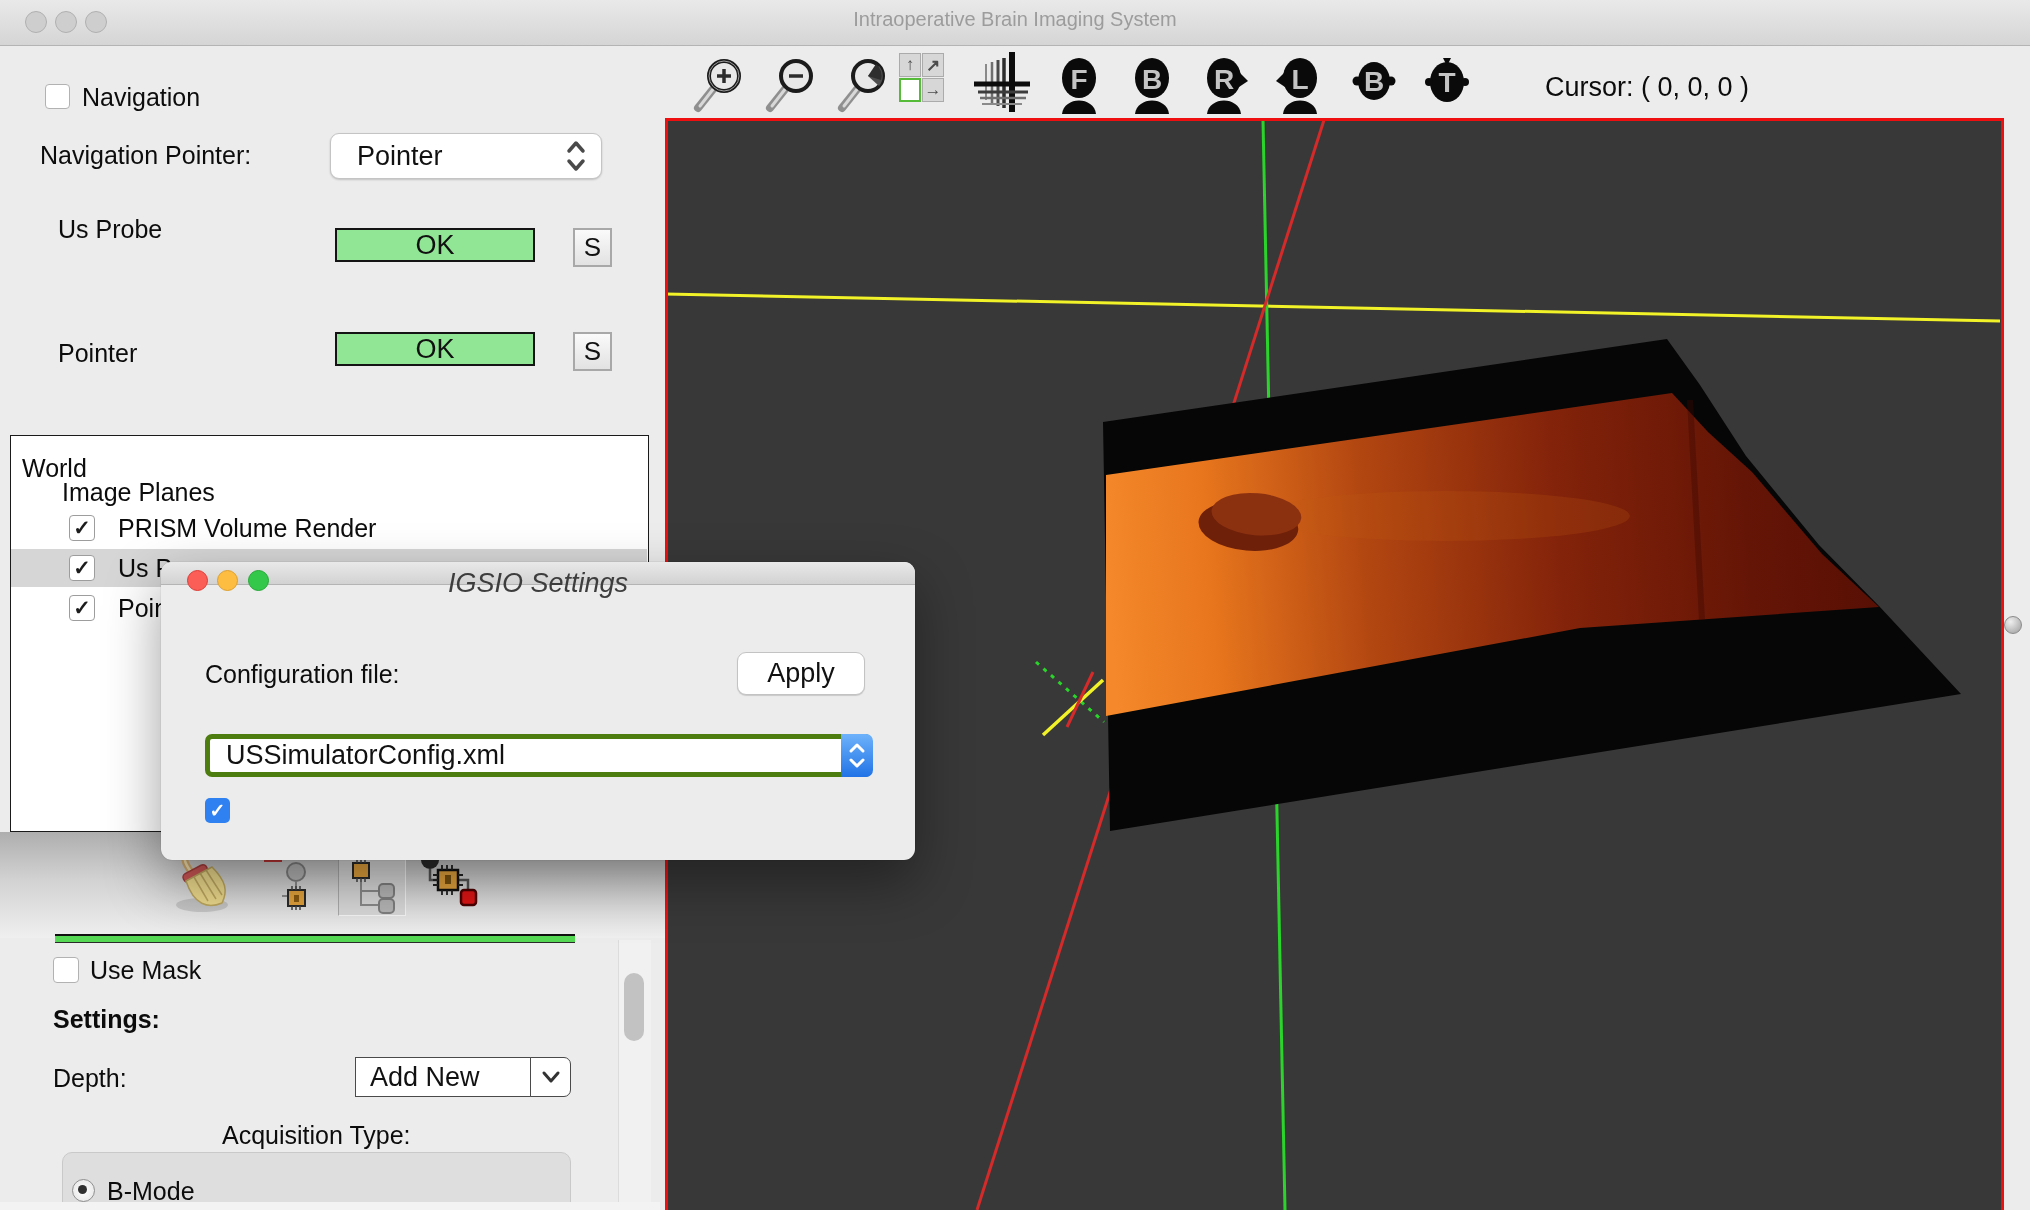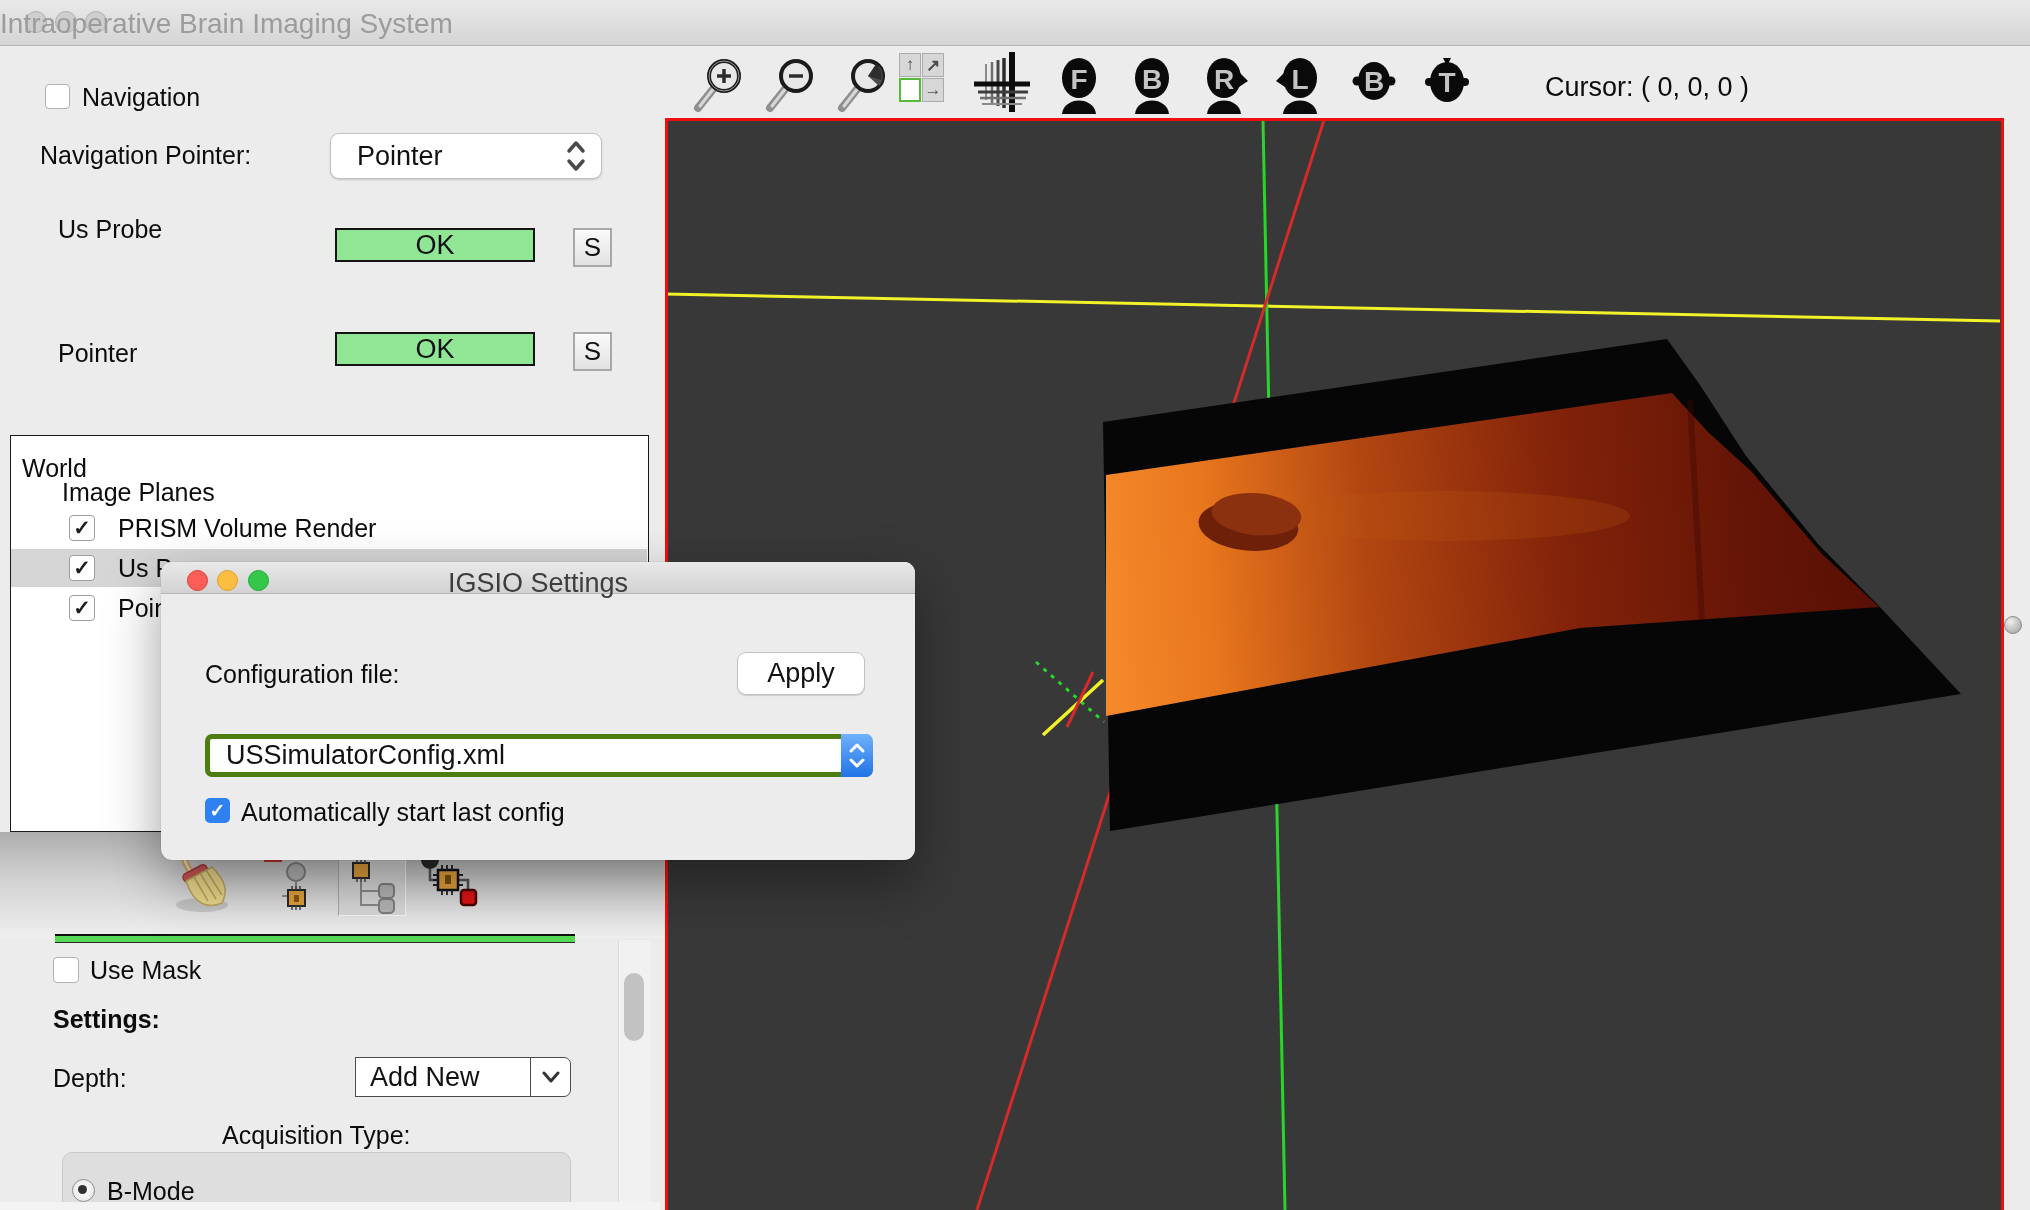--- a/index.html
+++ b/index.html
@@ -5,21 +5,21 @@
   html,body{margin:0;padding:0;}
   body{
     width:2030px;height:1210px;position:relative;overflow:hidden;
     background:#ececec;font-family:"Liberation Sans",sans-serif;color:#111;
     -webkit-font-smoothing:antialiased;
   }
   .abs{position:absolute;}
   
   .titlebar{left:0;top:0;width:2030px;height:45px;
     background:linear-gradient(#e9e9e9,#d5d5d5);border-bottom:1px solid #b4b4b4;}
-  .title-text{left:0;top:8px;width:2030px;text-align:left;font-size:28px;color:#9c9c9c;}
+  .title-text{left:0;top:8px;width:2030px;text-align:center;font-size:20px;color:#9c9c9c;}
   .tl{width:22px;height:22px;border-radius:50%;top:11px;background:#cecece;border:1px solid #b0b0b0;box-sizing:border-box;}
   
   .toolbtn{width:64px;height:64px;top:52px;}
   .arrowgrid{left:899px;top:53px;width:46px;height:50px;display:grid;grid-template-columns:22px 22px;grid-template-rows:24px 24px;gap:1px;}
   .arrowgrid .cell{background:#d7d7d7;border:1px solid #ababab;box-sizing:border-box;display:flex;align-items:center;justify-content:center;font-size:17px;font-weight:bold;color:#4c4c4c;}
   .arrowgrid .sel{background:#ffffff;border:2px solid #57bb3a;}
   .cursor-label{left:1545px;top:72px;font-size:27px;color:#0c0c0c;}
   
   .lbl{font-size:25px;color:#0c0c0c;white-space:nowrap;}
   .cb{width:25px;height:25px;background:#fff;border:1.5px solid #b2b2b2;border-radius:4px;box-sizing:border-box;}
@@ -43,22 +43,22 @@
   .combo2 .val{margin-left:14px;font-size:27px;}
   .combo2-arrow{left:530px;top:1057px;width:41px;height:40px;background:#fff;border:1.5px solid #4a4a4a;border-radius:0 7px 7px 0;box-sizing:border-box;
     display:flex;align-items:center;justify-content:center;color:#333;}
   .groupbox{left:62px;top:1152px;width:507px;height:58px;background:#dedede;border:1px solid #c9c9c9;border-radius:10px;}
   .radio{left:72px;top:1179px;width:23px;height:23px;border-radius:50%;background:radial-gradient(#fff,#e3e3e3);border:1.5px solid #8f8f8f;box-sizing:border-box;}
   .radio .dot{position:absolute;left:5px;top:5px;width:9px;height:9px;border-radius:50%;background:#303030;}
   .bottomstrip{left:0;top:1202px;width:660px;height:8px;background:#f3f3f3;}
   
   .dialog{left:161px;top:562px;width:754px;height:298px;border-radius:11px;background:#ececec;
     box-shadow:0 22px 55px rgba(0,0,0,.38),0 0 1px rgba(0,0,0,.4);}
-  .dlg-titlebar{position:absolute;left:0;top:0;width:754px;height:32px;border-radius:11px 11px 0 0;
-    background:linear-gradient(#e9e9e9,#d2d2d2);border-bottom:1px solid #b4b4b4;box-sizing:border-box;}
+  .dlg-titlebar{position:absolute;left:0;top:0;width:754px;height:23px;border-radius:11px 11px 0 0;
+    background:linear-gradient(#e9e9e9,#d2d2d2);border-bottom:1px solid #b4b4b4;box-sizing:border-box;font-style:italic;}
   .dlg-title{position:absolute;left:0;top:6px;width:754px;text-align:center;font-size:27px;color:#3d3d3d;}
   .dlight{position:absolute;top:8px;width:21px;height:21px;border-radius:50%;box-sizing:border-box;}
   .dlg-apply{position:absolute;left:576px;top:90px;width:126px;height:41px;background:#fff;border:1px solid #c3c3c3;border-radius:9px;
     box-shadow:0 1px 1px rgba(0,0,0,.15);display:flex;align-items:center;justify-content:center;font-size:27px;}
   .dlg-combo{position:absolute;left:44px;top:172px;width:667px;height:43px;background:#fff;border:5px solid #4d7c0f;border-radius:7px;box-sizing:border-box;display:flex;align-items:center;}
   .dlg-combo .val{margin-left:16px;font-size:27px;}
   .dlg-stepper{position:absolute;left:680px;top:172px;width:32px;height:43px;border-radius:0 7px 7px 0;
     background:linear-gradient(var(--stepper_blue_top),var(--stepper_blue_bottom));display:flex;flex-direction:column;align-items:center;justify-content:center;color:#fff;}
   .bluecb{position:absolute;left:44px;top:236px;width:25px;height:25px;background:var(--check_blue);border-radius:5px;
     display:flex;align-items:center;justify-content:center;color:#fff;font-size:19px;font-weight:bold;}
@@ -320,14 +320,13 @@
       <polyline points="3,9 9,3 15,9" fill="none" stroke="#fff" stroke-width="3" stroke-linecap="round" stroke-linejoin="round"></polyline>
     </svg>
     <svg width="18" height="12" viewBox="0 0 18 12" style="margin-top:3px">
       <polyline points="3,3 9,9 15,3" fill="none" stroke="#fff" stroke-width="3" stroke-linecap="round" stroke-linejoin="round"></polyline>
     </svg>
   </div>
 
   <div class="bluecb">
       <span>✓</span>
     </div>
-  <div class="abs lbl" style="left:80px;top:236px">Automatically start last config</div>
 </div>
 
 </body></html>

